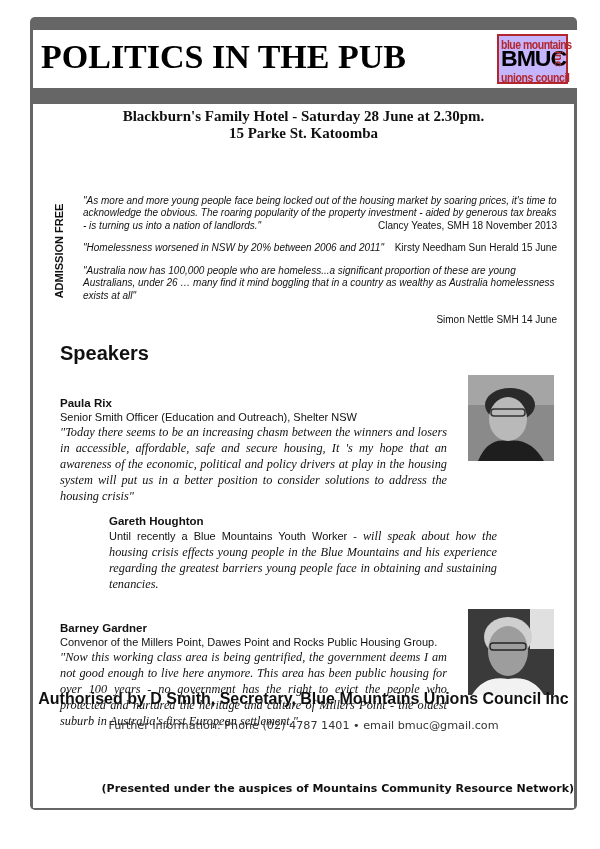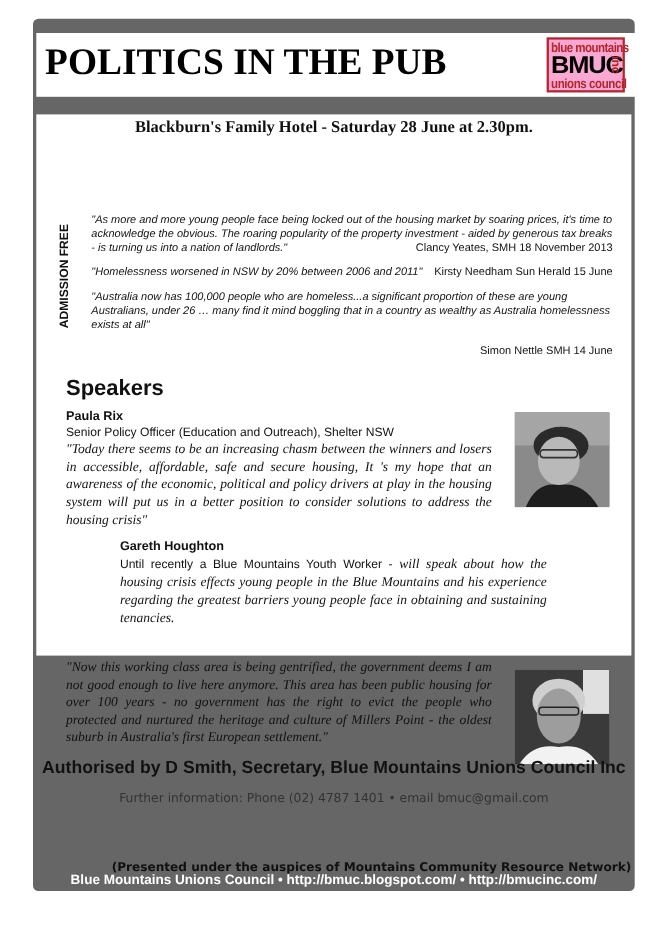--- a/index.html
+++ b/index.html
@@ -1,35 +1,35 @@
 <!DOCTYPE html>
 <html><head>
 <meta charset="utf-8">
 <style>
   html, body { margin: 0; padding: 0; background: #ffffff; }
   body { width: 600px; height: 849px; position: relative; overflow: hidden; font-family: "Liberation Sans", sans-serif; color: #111; }
   .frame { position: absolute; left: 30px; top: 17px; width: 547px; height: 793px; background: #666666; border-radius: 5px; }
   .header { position: absolute; left: 33px; top: 30px; width: 588px; height: 58px; background: #fff; }
   .title { position: absolute; left: 8px; top: 8px; font-family: "Liberation Serif", serif; font-weight: bold; font-size: 34px; letter-spacing: 0px; color: #000; white-space: nowrap; }
-  .logo { position: absolute; left: 464px; top: 4px; width: 71px; height: 50px; border: 2px solid #b3262b; background: #f9a8d4; box-sizing: border-box; }
+  .logo { position: absolute; left: 464px; top: 4px; width: 71px; height: 50px; border: 2px solid #b3262b; background: #c4b5fd; box-sizing: border-box; }
   .logo .l1 { position: absolute; left: 2px; top: 1px; font-size: 10.5px; font-weight: bold; color: #b3262b; letter-spacing: -0.5px; white-space: nowrap; transform: scaleY(1.15); transform-origin: top left; }
   .logo .l2 { position: absolute; left: 2px; top: 12px; font-size: 22px; font-weight: bold; color: #000; line-height: 22px; letter-spacing: -1px; transform: scaleX(1.05); transform-origin: left; }
   .logo .inc { position: absolute; right: 0px; top: 17px; font-size: 11px; font-weight: bold; color: #b3262b; transform: rotate(90deg); transform-origin: center; line-height: 10px; width: 14px; text-align: center; }
   .logo .l3 { position: absolute; left: 2px; top: 34px; font-size: 10.5px; font-weight: bold; color: #b3262b; letter-spacing: -0.4px; white-space: nowrap; transform: scaleY(1.15); transform-origin: top left; }
-  .body { position: absolute; left: 33px; top: 104px; width: 541px; height: 492px; background: #fff; }
+  .body { position: absolute; left: 33px; top: 104px; width: 541px; height: 704px; background: #fff; }
   .venue { position: absolute; left: 0; top: 4px; width: 541px; text-align: center; font-family: "Liberation Serif", serif; font-weight: bold; font-size: 15px; line-height: 17px; }
   .headline { position: absolute; left: 0; top: 44px; width: 541px; text-align: center; font-weight: bold; font-size: 26px; letter-spacing: 0.2px; }
   .admission { position: absolute; left: 19px; top: 92px; width: 14px; height: 110px; }
   .admission span { position: absolute; left: 50%; top: 50%; transform: translate(-50%,-50%) rotate(-90deg); font-weight: bold; font-size: 11px; white-space: nowrap; }
   .quotes { position: absolute; left: 50px; top: 91px; width: 474px; font-size: 10px; line-height: 12.3px; }
   .quote { margin: 0 0 9px 0; position: relative; }
   .quote i { font-style: italic; }
   .q-attr-right { display: block; text-align: right; margin-top: -12.3px; }
   .speakers-h { position: absolute; left: 27px; top: 238px; font-weight: bold; font-size: 20px; }
-  .speaker { position: absolute; font-size: 11px; }
+  .speaker { position: absolute; font-size: 11px; margin-top: 24px; }
   .sp-name { font-weight: bold; font-size: 11.5px; line-height: 13px; }
   .sp-role { line-height: 14px; }
   .sp-quote { font-family: "Liberation Serif", serif; font-style: italic; font-size: 12.3px; line-height: 16px; text-align: justify; }
   .photo { position: absolute; width: 86px; height: 86px; background: #555; overflow: hidden; }
   .authorised { position: absolute; left: 0; top: 586px; width: 541px; text-align: center; font-weight: bold; font-size: 16px; }
   .further { position: absolute; left: 0; top: 615px; width: 541px; text-align: center; font-family: "DejaVu Sans", sans-serif; font-size: 11.2px; color: #333; }
   .presented { position: absolute; left: 0; top: 630px; width: 541px; text-align: right; font-family: "DejaVu Sans", sans-serif; font-weight: bold; font-size: 11px; color: #111; margin-top: 48px; }
   .footer { position: absolute; left: 30px; top: 790px; width: 547px; height: 20px; text-align: center; color: #fff; font-weight: bold; font-size: 12.3px; line-height: 20px; white-space: nowrap; }
 </style>
 </head>
@@ -43,20 +43,21 @@
     <div class="l1">blue mountains</div>
     <div class="l2">BMUC</div>
     <div class="inc">inc</div>
     <div class="l3">unions council</div>
   </div>
 </div>
 
 <div class="body">
   <div class="venue">
     <div>Blackburn's Family Hotel - Saturday 28 June at 2.30pm.</div>
+    <div>15 Parke St. Katoomba</div>
   </div>
 
   <div class="admission">
     <span>ADMISSION FREE</span>
   </div>
 
   <div class="quotes">
     <div class="quote">
       <i>"As more and more young people face being locked out of the housing market by soaring prices, it's time to acknowledge the obvious. The roaring popularity of the property investment - aided by generous tax breaks - is turning us into a nation of landlords."</i>
       <span class="q-attr-right">Clancy Yeates, SMH 18 November 2013</span>
@@ -68,40 +69,42 @@
     <div class="quote" style="margin-top:11px;">
       <i>"Australia now has 100,000 people who are  homeless...a significant proportion of these are young Australians, under 26 … many find it mind boggling that in a country as wealthy as Australia homelessness exists at all"</i>
       <span class="q-attr-right" style="margin-top:12px;">Simon Nettle SMH 14 June</span>
     </div>
   </div>
 
   <div class="speakers-h">Speakers</div>
 
   <div class="speaker" style="left:27px; top:269px; width:387px;">
     <div class="sp-name">Paula Rix</div>
-    <div class="sp-role">Senior Policy Officer (Education and Outreach), Shelter NSW</div>
+    <div class="sp-role">Senior Smith Officer (Education and Outreach), Shelter NSW</div>
     <div class="sp-quote">"Today there seems to be an increasing chasm between the winners and losers in accessible, affordable, safe and secure housing, It 's my hope that an awareness of the economic, political and policy drivers at play in the housing system will put us in a better position to consider solutions to address the housing crisis"</div>
   </div>
   <div class="photo" style="left:435px; top:271px;">
     <svg width="86" height="86" viewBox="0 0 86 86">
       <rect width="86" height="86" fill="#8a8a8a"></rect>
       <rect x="0" y="0" width="86" height="30" fill="#a5a5a5"></rect>
       <ellipse cx="42" cy="30" rx="25" ry="17" fill="#2a2a2a"></ellipse>
       <ellipse cx="40" cy="44" rx="19" ry="22" fill="#b9b9b9"></ellipse>
       <rect x="23" y="34" width="34" height="7" rx="3" fill="none" stroke="#333" stroke-width="1.5"></rect>
       <path d="M10 86 Q20 62 40 66 Q62 62 76 86 Z" fill="#1e1e1e"></path>
     </svg>
   </div>
 
   <div class="speaker" style="left:76px; top:387px; width:388px;">
     <div class="sp-name">Gareth Houghton</div>
     <div class="sp-quote" style="line-height:16px;"><span style="font-family:'Liberation Sans',sans-serif; font-style:normal; font-size:11px;">Until recently a Blue Mountains Youth Worker - </span><span>will speak about how the housing crisis effects young people in the Blue Mountains and his experience regarding the greatest barriers young people face in obtaining and sustaining tenancies.</span></div>
   </div>
 
   <div class="speaker" style="left:27px; top:494px; width:387px;">
+    <div class="sp-name">Barney Gardner</div>
+    <div class="sp-role">Convenor of the Millers Point, Dawes Point and Rocks Public Housing Group.</div>
     <div class="sp-quote">"Now this working class area is being gentrified, the government deems I am not good enough to live here anymore. This area has been public housing for over 100 years - no government has the right to evict the people who protected and nurtured the heritage and culture of Millers Point - the oldest suburb in Australia's first European settlement."</div>
   </div>
   <div class="photo" style="left:435px; top:505px;">
     <svg width="86" height="86" viewBox="0 0 86 86">
       <rect width="86" height="86" fill="#3a3a3a"></rect>
       <rect x="62" y="0" width="24" height="40" fill="#e0e0e0"></rect>
       <ellipse cx="40" cy="28" rx="24" ry="20" fill="#cfcfcf"></ellipse>
       <ellipse cx="40" cy="42" rx="20" ry="25" fill="#9d9d9d"></ellipse>
       <rect x="22" y="34" width="36" height="7" rx="3" fill="none" stroke="#222" stroke-width="1.3"></rect>
       <path d="M4 86 Q16 66 40 70 Q64 66 76 86 Z" fill="#f2f2f2"></path>

